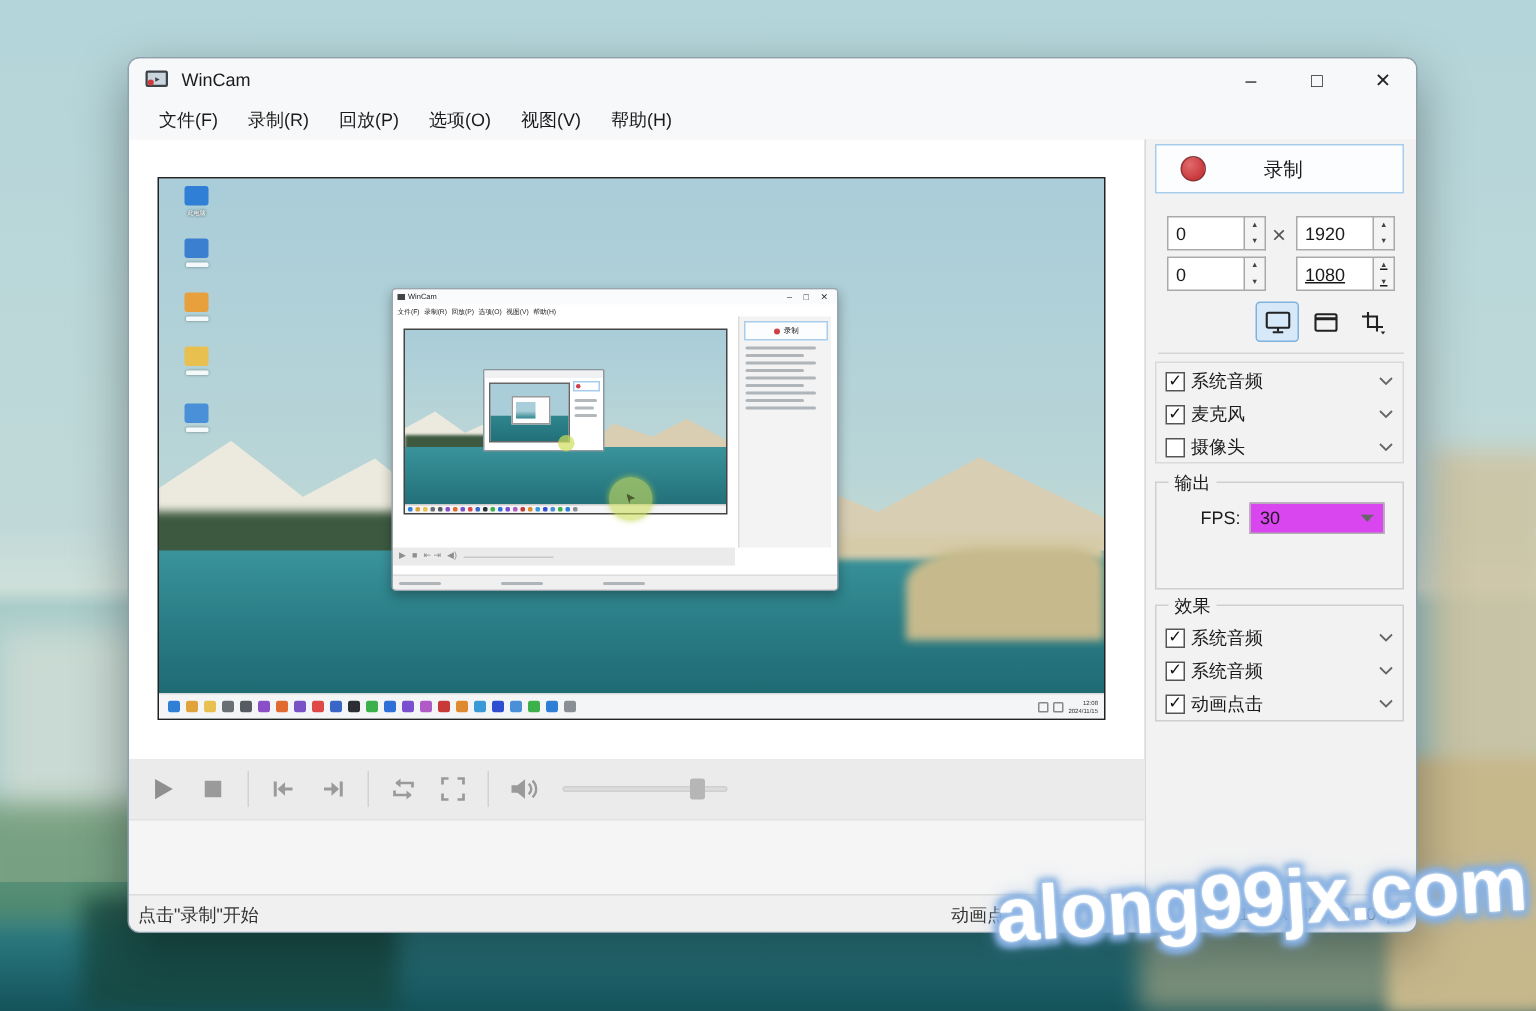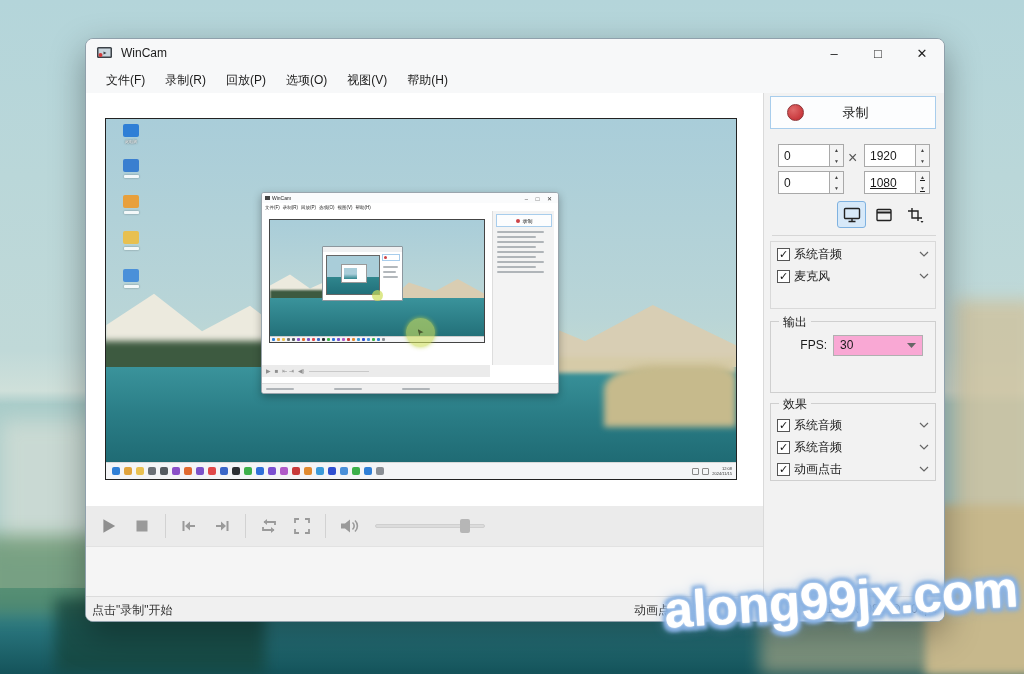--- a/index.html
+++ b/index.html
@@ -117,21 +117,21 @@
   .chk-row{height:22px;display:flex;align-items:center;padding:0 6px;}
   .chk{width:13px;height:13px;border:1px solid #555;background:#fff;display:flex;align-items:center;justify-content:center;font-size:11px;line-height:11px;color:#111;box-sizing:border-box;}
   .chk-lbl{margin-left:4px;flex:1;}
   .chev{margin-left:auto;display:flex;}
   .fieldset{position:absolute;left:6px;width:166px;border:1px solid #cfcfcf;box-sizing:border-box;}
   .legend{position:absolute;top:-8px;left:8px;background:#f2f2f2;padding:0 4px;font-size:12px;}
   .fs-output{top:228px;height:72px;}
   .fs-effects{top:310px;height:78px;padding-top:10px;}
   .out-row{position:absolute;left:0;width:100%;height:22px;display:flex;align-items:center;}
   .out-lbl{width:62px;text-align:right;padding-right:6px;box-sizing:border-box;}
-  .combo{width:90px;height:21px;border:1px solid #b0b0b0;background:#f9a8d4;display:flex;align-items:center;padding:0 6px;box-sizing:border-box;}
+  .combo{width:90px;height:21px;border:1px solid #b0b0b0;background:#d946ef;display:flex;align-items:center;padding:0 6px;box-sizing:border-box;}
   .combo .chev{margin-left:auto;}
 
   
   .transport{position:absolute;left:0;top:467px;width:677px;height:40px;background:#ebebeb;display:flex;align-items:center;padding-left:10px;box-sizing:border-box;gap:7px;}
   .tbtn{width:26px;height:26px;display:flex;align-items:center;justify-content:center;}
   .tsep{width:1px;height:24px;background:#d2d2d2;margin:0 3px;}
   .vol-slider{position:relative;width:110px;height:16px;margin-left:6px;}
   .vol-track{position:absolute;left:0;top:6px;width:110px;height:4px;background:#dcdcdc;border:1px solid #cfcfcf;border-radius:2px;box-sizing:border-box;}
   .vol-thumb{position:absolute;top:1px;width:10px;height:14px;background:#b6b6b6;border-radius:2px;transform:translateX(-5px);}
   .timeline{position:absolute;left:0;top:507px;width:677px;height:50px;background:#f5f5f5;border-top:1px solid #e2e2e2;}
@@ -415,20 +415,29 @@
         </div>
         <div class="chk-row">
           <span class="chk">✓</span>
           <span class="chk-lbl">麦克风</span>
           <span class="chev">
               <svg width="10" height="6" viewBox="0 0 10 6">
                 <polyline points="1,1 5,5 9,1" fill="none" stroke="#666" stroke-width="1.2"></polyline>
               </svg>
             </span>
         </div>
+        <div class="chk-row">
+          <span class="chk"></span>
+          <span class="chk-lbl">摄像头</span>
+          <span class="chev">
+              <svg width="10" height="6" viewBox="0 0 10 6">
+                <polyline points="1,1 5,5 9,1" fill="none" stroke="#666" stroke-width="1.2"></polyline>
+              </svg>
+            </span>
+        </div>
       </div>
 
       <div class="fieldset fs-output">
         <span class="legend">输出</span>
         <div class="out-row" style="top:12px;">
           <span class="out-lbl">FPS:</span>
           <span class="combo">
             <span>30</span>
             <span class="chev">
                 <svg width="9" height="5" viewBox="0 0 9 5">

